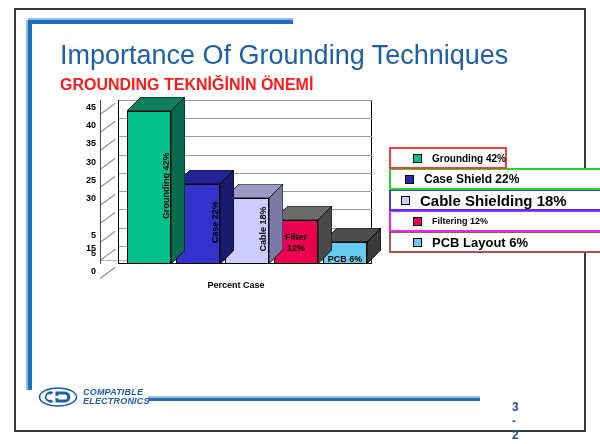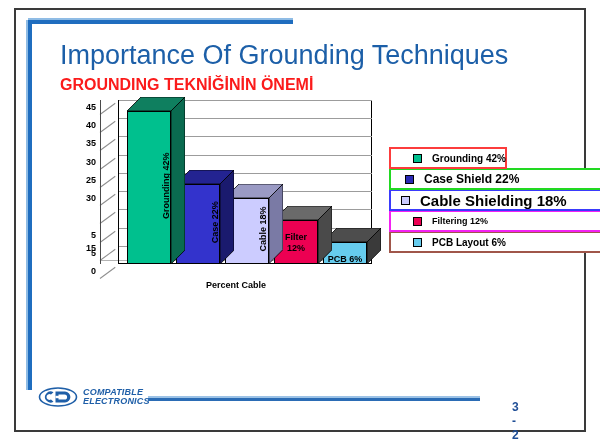--- a/index.html
+++ b/index.html
@@ -197,21 +197,21 @@
         <div class="gridline" style="top: 54.6667px;"></div>
         <div class="tickwall" style="top: 68.6667px; transform: rotate(-36.3844deg);"></div>
         <div class="gridline" style="top: 36.4444px;"></div>
         <div class="tickwall" style="top: 50.4444px; transform: rotate(-36.3844deg);"></div>
         <div class="gridline" style="top: 18.2222px;"></div>
         <div class="tickwall" style="top: 32.2222px; transform: rotate(-36.3844deg);"></div>
         <div class="gridline" style="top: 0px;"></div>
         <div class="tickwall" style="top: 14px; transform: rotate(-36.3844deg);"></div>
         <div class="leftwall"></div>
       </div>
-    <div class="xaxis-title">Percent Cable</div>
+    <div class="xaxis-title">Percent Case</div>
   </div>
 
   <div id="legend">
       <div class="leg-row" style="border: 2px solid rgb(252, 60, 60); width: 118px; z-index: 10;">
         <span class="leg-sw" style="background: rgb(0, 192, 142); margin-left: 22px; margin-right: 10px;"></span>
         <span class="leg-txt" style="font-size: 10px;">Grounding 42%</span>
       </div>
       <div class="leg-row" style="border: 2px solid rgb(34, 216, 34); width: 215px; z-index: 9;">
         <span class="leg-sw" style="background: rgb(42, 42, 181); margin-left: 14px; margin-right: 10px;"></span>
         <span class="leg-txt" style="font-size: 12px;">Case Shield 22%</span>
@@ -219,21 +219,21 @@
       <div class="leg-row" style="border: 2px solid rgb(58, 58, 252); width: 215px; z-index: 8;">
         <span class="leg-sw" style="background: rgb(204, 204, 255); margin-left: 10px; margin-right: 10px;"></span>
         <span class="leg-txt" style="font-size: 15px;">Cable Shielding 18%</span>
       </div>
       <div class="leg-row" style="border: 2px solid rgb(243, 33, 243); width: 215px; z-index: 7;">
         <span class="leg-sw" style="background: rgb(236, 0, 82); margin-left: 22px; margin-right: 10px;"></span>
         <span class="leg-txt" style="font-size: 9px;">Filtering 12%</span>
       </div>
       <div class="leg-row" style="border: 2px solid rgb(160, 86, 74); width: 215px; z-index: 6;">
         <span class="leg-sw" style="background: rgb(102, 204, 238); margin-left: 22px; margin-right: 10px;"></span>
-        <span class="leg-txt" style="font-size: 10px;">PCB Layout 6%</span>
+        <span class="leg-txt" style="font-size: 13px;">PCB Layout 6%</span>
       </div>
     </div>
 
 
   <div class="logo-wrap">
     <svg class="logo-mark" viewBox="0 0 40 20">
       <ellipse cx="20" cy="10" rx="18.5" ry="9" fill="none" stroke="#1f5fa8" stroke-width="1.6"></ellipse>
       <path d="M15.5 5.2 A5.6 5.6 0 1 0 15.5 14.8 L13 12.6 A3 3 0 1 1 13 7.4 Z" fill="#1f5fa8"></path>
       <path d="M17.5 4.6 h9.5 a5.4 5.4 0 0 1 0 10.8 h-9.5 z M20.5 7.4 v5.2 h6 a2.6 2.6 0 0 0 0 -5.2 z" fill="#1f5fa8"></path>
       <rect x="17.5" y="8.8" width="9" height="2.4" fill="#ffffff"></rect>

